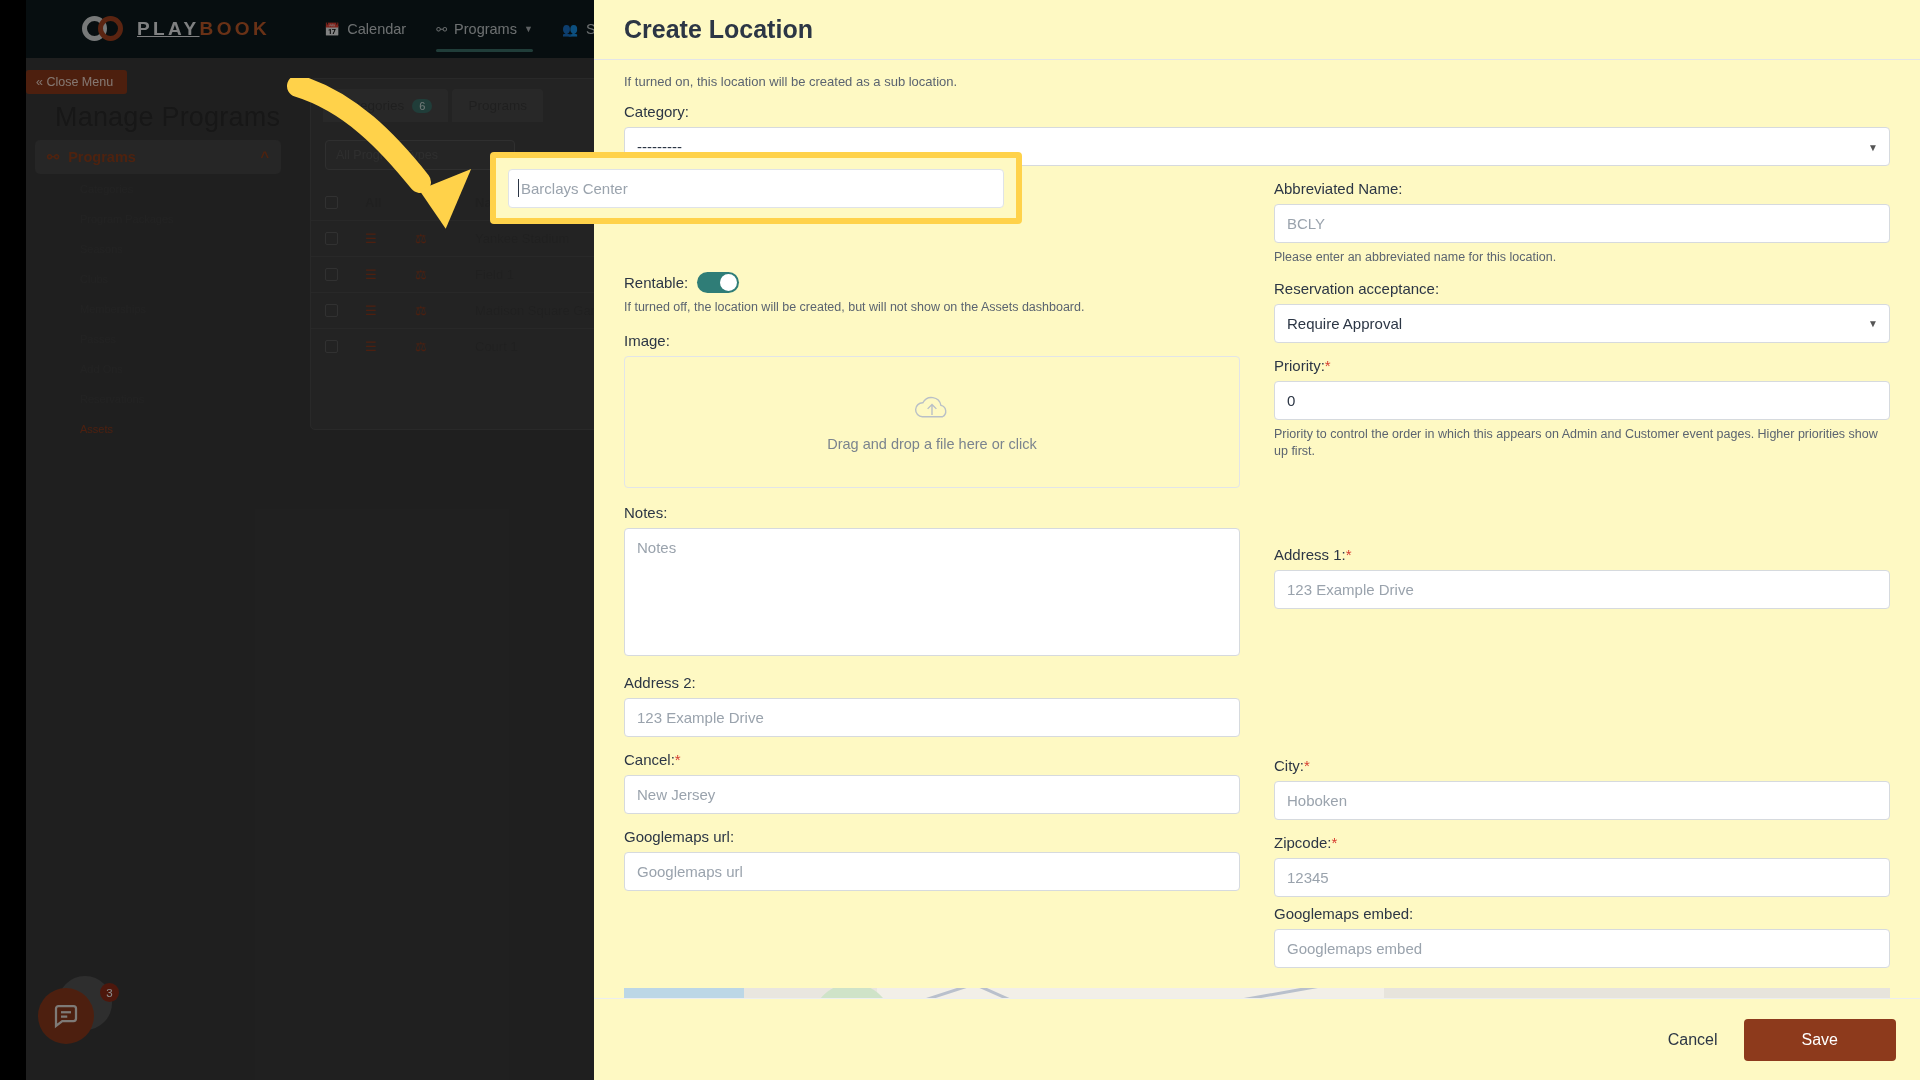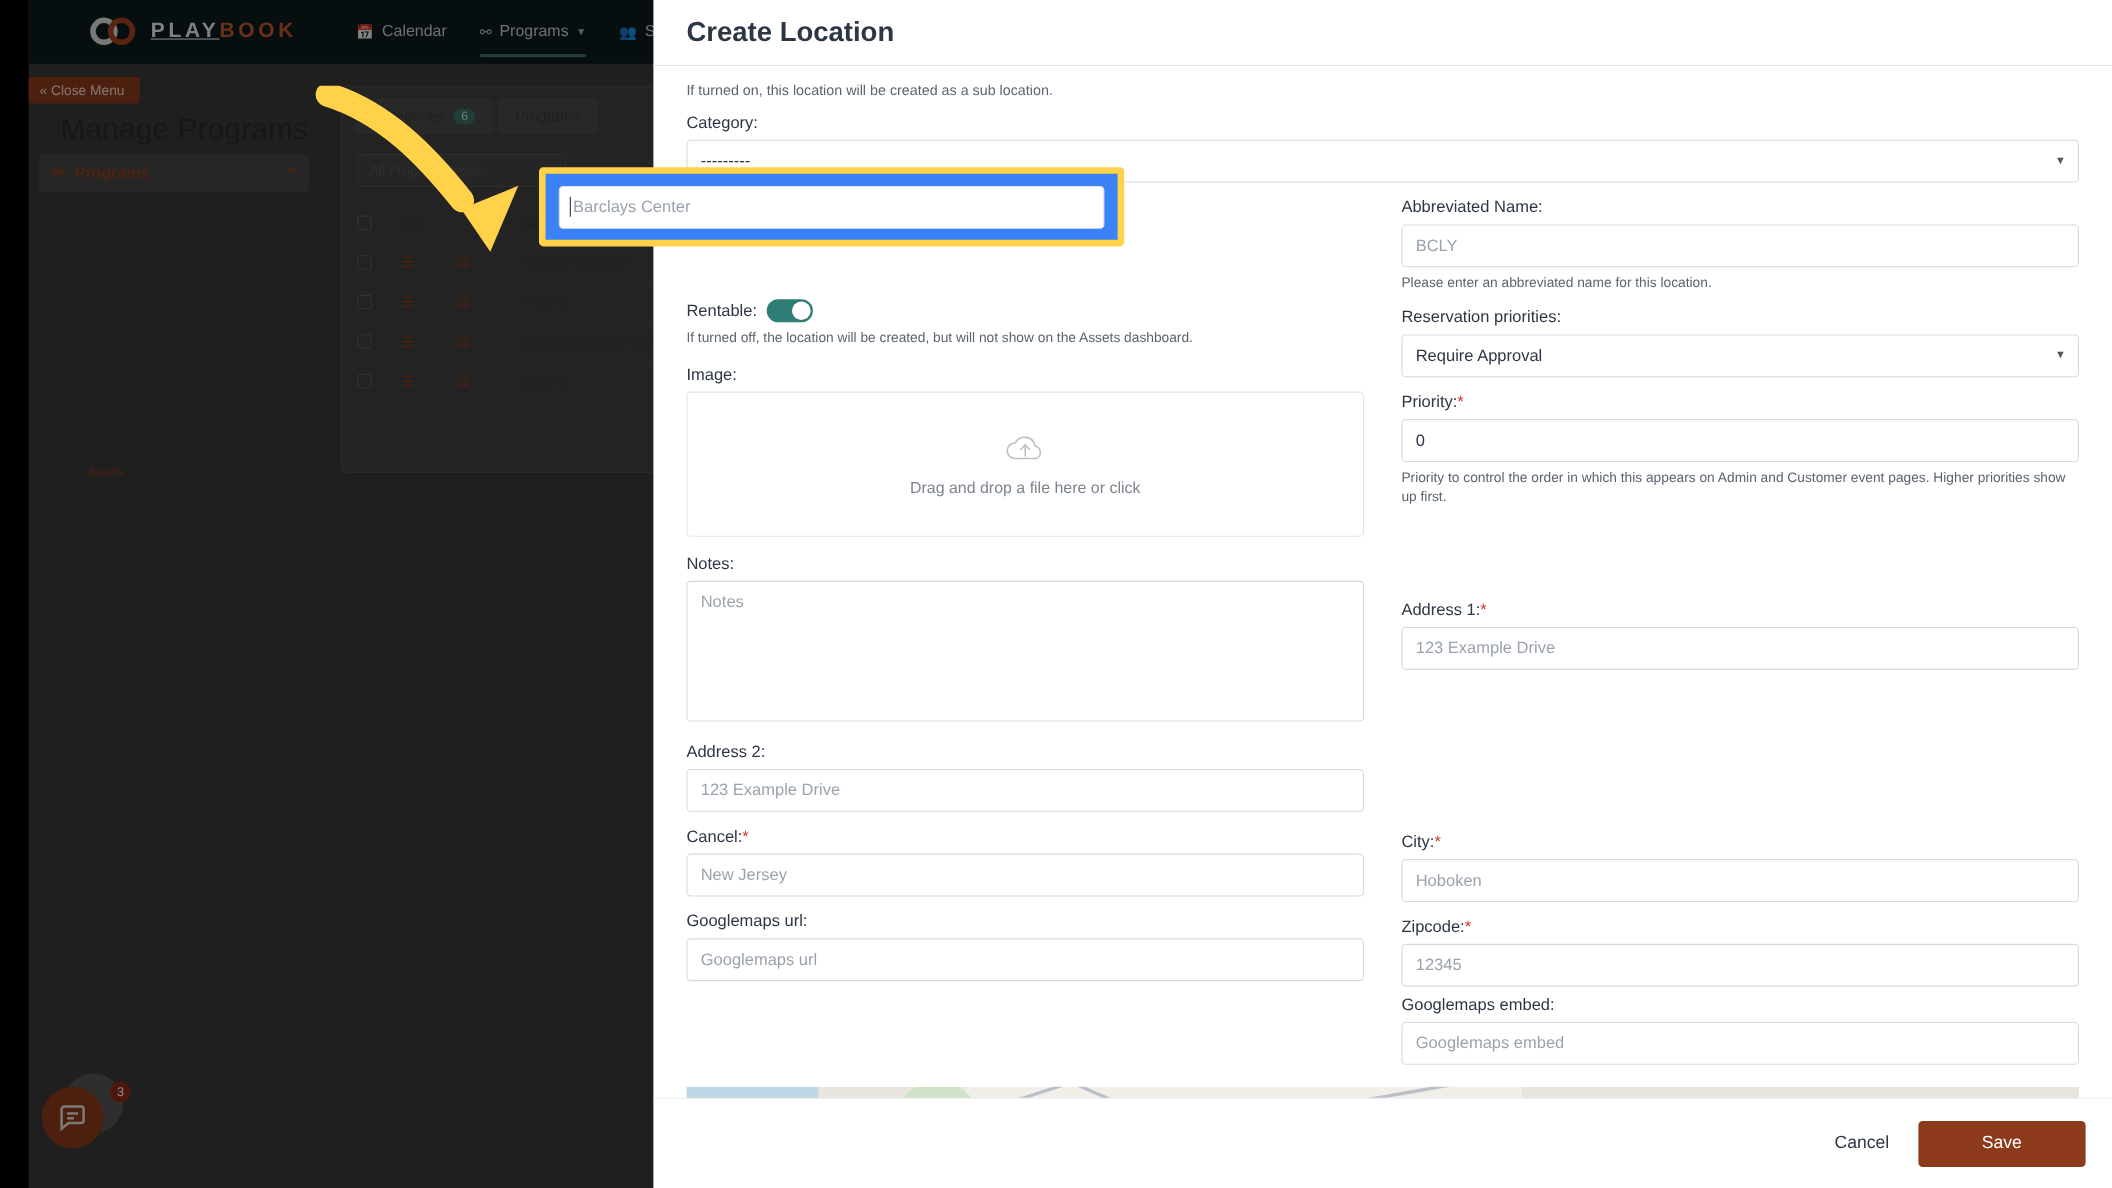--- a/index.html
+++ b/index.html
@@ -108,21 +108,21 @@
     border-radius: 10px; background: #8d2b17; color: #fff; font-size: 11.5px;
     display: flex; align-items: center; justify-content: center; padding: 0 5px;
   }
 
   
   .overlay { position: absolute; inset: 0; background: rgba(0,0,0,0.45); }
 
   
   .modal {
     position: absolute; left: 594px; top: 0; width: 1326px; height: 1080px;
-    background: #ffffff; display: flex; flex-direction: column;
+    background: #fef9c3; display: flex; flex-direction: column;
   }
   .modal-head {
     height: 60px; display: flex; align-items: center; padding: 0 30px;
     border-bottom: 1px solid #e3e5e8; flex: 0 0 auto;
   }
   .modal-title { font-size: 25px; color: #2c3645; font-weight: 600; }
   .modal-body {
     flex: 1 1 auto; overflow: hidden; padding: 14px 30px 0 30px; position: relative;
   }
   .modal-foot {
@@ -176,21 +176,21 @@
     background:
       radial-gradient(circle at 18% 60%, #cfe3c8 0 40px, transparent 41px),
       linear-gradient(90deg, #e9e6df 0 20%, #f2efe8 20% 60%, #e7e4dc 60% 100%);
   }
   .maproad { position: absolute; background: #b9c0cc; height: 3px; border-radius: 2px; }
   .mapwater { position: absolute; left: 0; top: 0; width: 120px; height: 60px; background: #bcd7e6; }
 
   
   .highlight {
     position: absolute; left: 490px; top: 152px; width: 532px; height: 72px;
-    border: 6px solid #ffd24a; background: #3b82f6; border-radius: 4px; z-index: 6;
+    border: 6px solid #ffd24a; background: #fef9c3; border-radius: 4px; z-index: 6;
     padding: 11px 12px; display: flex; align-items: center;
   }
   .highlight .inp { border: 1px solid #dfe3e8; }
   .caretbar {
     position: absolute; left: 22px; top: 50%; transform: translateY(-50%);
     width: 1px; height: 18px; background: #2c3645;
   }
 
   .arrow { position: absolute; left: 280px; top: 78px; z-index: 7; }
 </style>
@@ -388,21 +388,21 @@
         </div>
 
         <div>
           <div class="field">
             <label class="lbl">Abbreviated Name:</label>
             <input class="inp" placeholder="BCLY" style="">
             <div class="help">Please enter an abbreviated name for this location.</div>
           </div>
 
           <div class="field" style="margin-top:14px">
-            <label class="lbl">Reservation priorities:</label>
+            <label class="lbl">Reservation acceptance:</label>
             <div class="sel-wrap">
               <select class="sel">
                 <option>Require Approval</option>
               </select>
               <span class="chev">▼</span>
             </div>
           </div>
 
           <div class="field" style="margin-top:14px">
             <label class="lbl">

